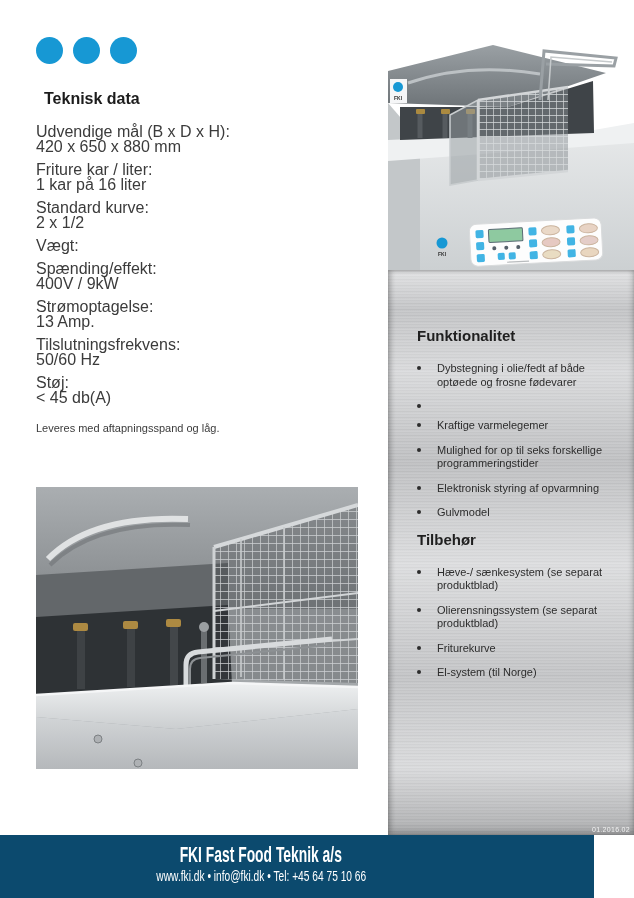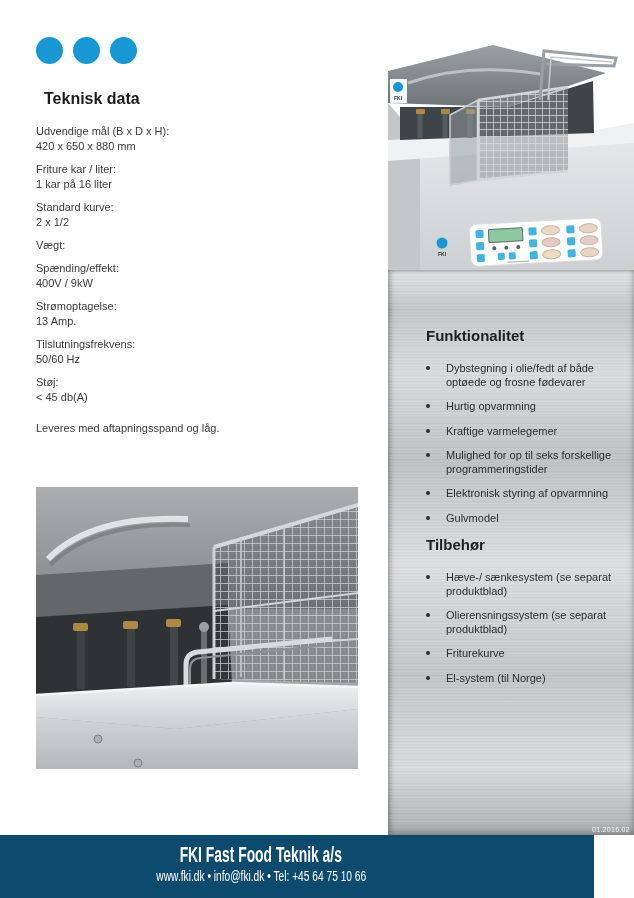--- a/index.html
+++ b/index.html
@@ -7,36 +7,36 @@
     width:634px;height:898px;position:relative;background:#ffffff;
     font-family:"Liberation Sans","DejaVu Sans",sans-serif;
     overflow:hidden;color:#333;
   }
   
   .dots{position:absolute;left:36px;top:37px;display:flex;gap:10px;}
   .dot{width:27px;height:27px;border-radius:50%;background:#1798d4;}
   
   .left-col{position:absolute;left:36px;top:90px;width:300px;}
   .left-col h1{margin:0 0 16px 8px;font-size:16px;line-height:18px;font-weight:bold;color:#1c1c1c;}
-  .spec{margin-bottom:8px;font-size:11px;line-height:15px;color:#3b3b3b;}
+  .spec{margin-bottom:8px;font-size:16px;line-height:15px;color:#3b3b3b;}
   .spec .lab{display:block;}
   .spec .val{display:block;}
   .note{font-size:11px;line-height:15px;color:#3b3b3b;margin-top:16px;}
   
   .metal-panel{
     position:absolute;left:388px;top:270px;width:246px;height:565px;
     background-image:
       linear-gradient(180deg, rgba(255,255,255,.38) 0%, rgba(0,0,0,.05) 7%,
         rgba(255,255,255,.22) 18%, rgba(0,0,0,.07) 34%, rgba(255,255,255,.28) 52%,
         rgba(0,0,0,.05) 72%, rgba(255,255,255,.22) 88%, rgba(0,0,0,.16) 100%),
       repeating-linear-gradient(0deg, #cbccce 0px, #cbccce 1px, #dddee0 2px,
         #c2c3c5 3px, #d6d7d9 5px, #cbccce 6px);
     box-shadow: inset 3px 0 5px rgba(0,0,0,.18), inset -2px 0 4px rgba(0,0,0,.10),
         inset 0 -5px 7px rgba(0,0,0,.14), inset 0 2px 2px rgba(0,0,0,.10);
-    box-sizing:border-box;padding:57px 18px 0 38px;
+    box-sizing:border-box;padding:57px 18px 0 29px;
   }
   .metal-panel h2{margin:0 0 17px 0;font-size:15px;line-height:18px;font-weight:bold;color:#1f1f1f;}
   .metal-panel h2.second{margin-top:8px;}
   .bullet-item{display:flex;margin-bottom:11px;}
   .bullet-mark{width:20px;flex:0 0 20px;padding-top:4px;}
   .bullet-mark i{display:block;width:4px;height:4px;border-radius:50%;background:#2c2c2c;}
   .bullet-text{font-size:11px;line-height:13.5px;font-weight:normal;color:#2c2c2c;width:182px;}
   .version-code{position:absolute;right:4px;bottom:2px;font-size:7px;letter-spacing:.3px;color:rgba(255,255,255,.85);}
   
   .photo-top{position:absolute;left:388px;top:45px;width:246px;height:225px;}
@@ -179,21 +179,20 @@
   <div class="bullet-item">
     <span class="bullet-mark">
         <i></i>
       </span>
     <span class="bullet-text">Dybstegning i olie/fedt af både optøede og frosne fødevarer</span>
   </div>
   <div class="bullet-item">
     <span class="bullet-mark">
         <i></i>
       </span>
-    <span class="bullet-text">Hurtig opvarmning</span>
   </div>
   <div class="bullet-item">
     <span class="bullet-mark">
         <i></i>
       </span>
     <span class="bullet-text">Kraftige varmelegemer</span>
   </div>
   <div class="bullet-item">
     <span class="bullet-mark">
         <i></i>

